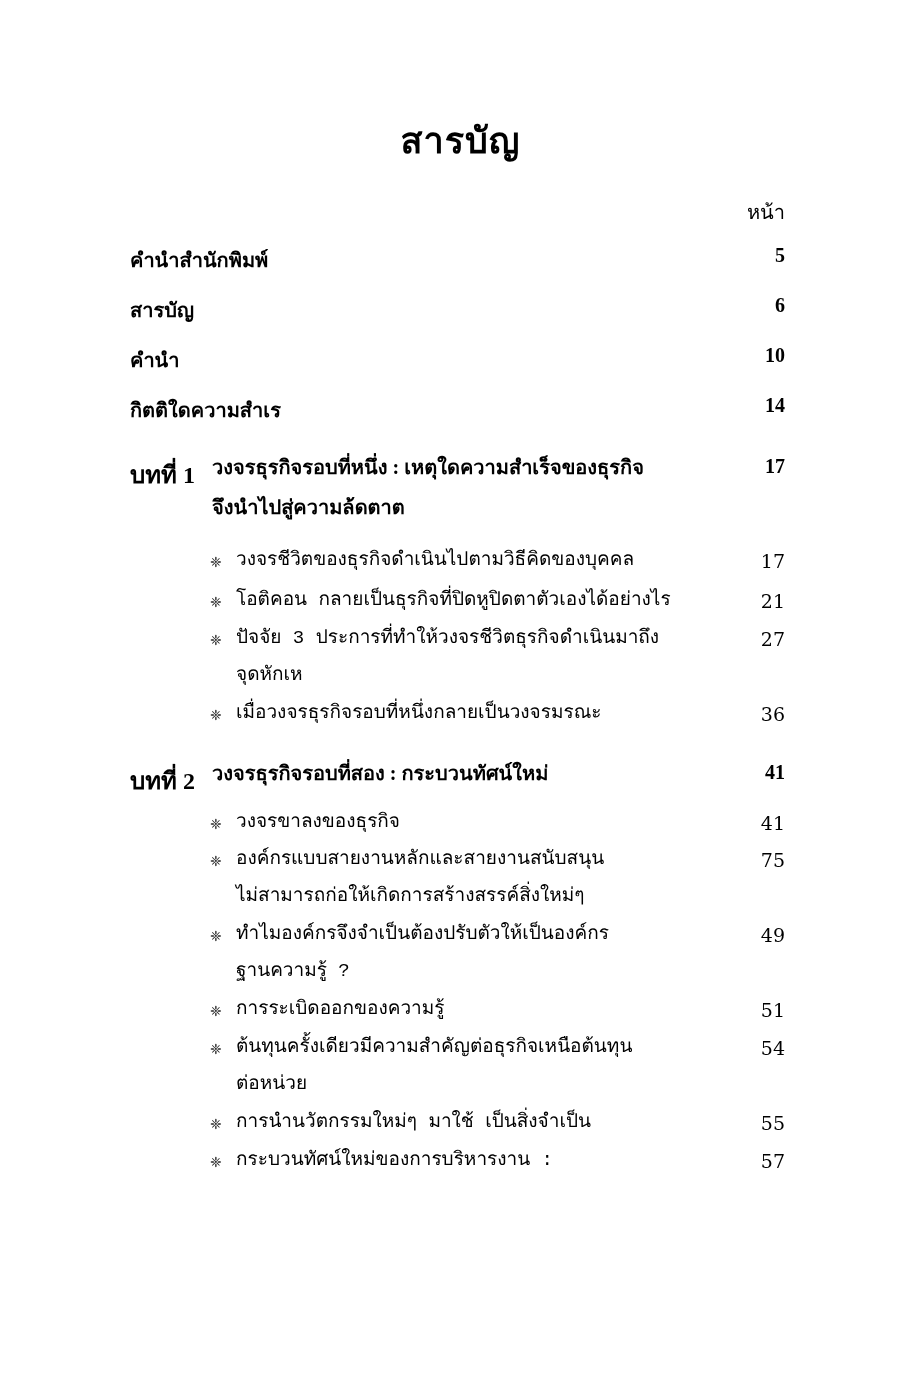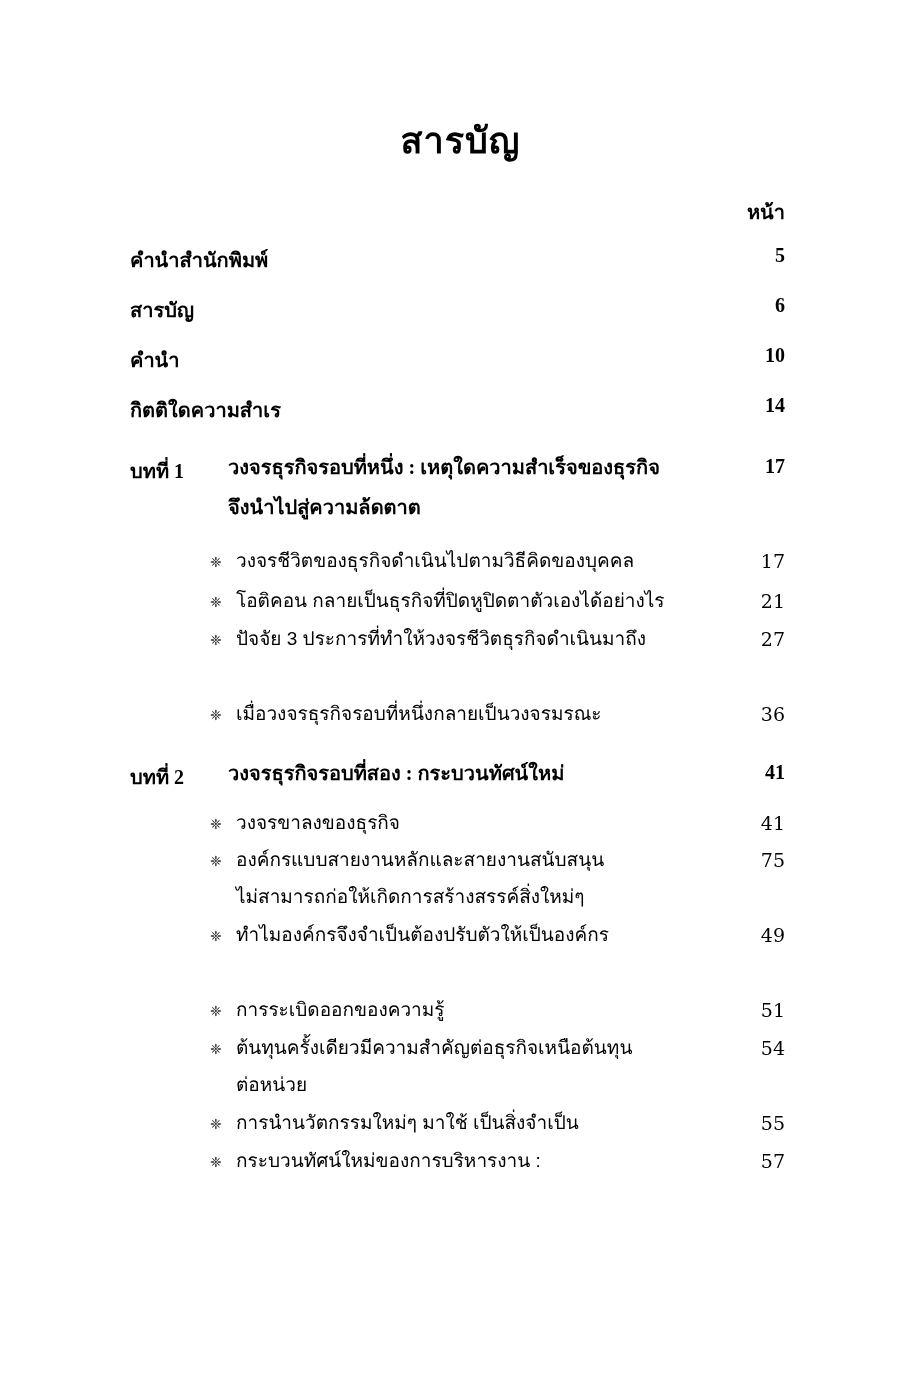--- a/index.html
+++ b/index.html
@@ -8,45 +8,45 @@
     color: #000000;
     font-family: "DejaVu Serif", "Liberation Serif", serif;
   }
   .page-title {
     position: absolute; left: 0; width: 921px; top: 112px;
     text-align: center; font-family: "DejaVu Sans", "Liberation Sans", sans-serif;
     font-weight: bold; font-size: 36px; letter-spacing: 1px;
   }
   .page-header {
     position: absolute; right: 136px; top: 196px;
-    font-size: 20px; font-weight: bold;
+    font-size: 20px; font-weight: normal;
   }
   .row { position: absolute; left: 0; width: 921px; }
   .fm-label {
     position: absolute; left: 130px; font-size: 20px; font-weight: bold;
     font-family: Liberation Serif, serif;
   }
   .page-num {
     position: absolute; right: 136px; font-size: 20px; font-weight: bold;
     font-family: "Liberation Serif", "DejaVu Serif", serif;
   }
   .ch-label {
-    position: absolute; left: 130px; font-size: 20px; font-weight: bold;
+    position: absolute; left: 130px; font-size: 24px; font-weight: bold;
     font-family: "Liberation Serif", "DejaVu Serif", serif;
   }
   .ch-title {
     position: absolute; left: 212px; font-size: 20px; font-weight: bold; line-height: 40px;
-    font-family: "Liberation Serif", "DejaVu Serif", serif; width: 520px; margin-left: 16px;
+    font-family: "Liberation Serif", "DejaVu Serif", serif; width: 520px;
   }
   .sub-bullet {
     position: absolute; left: 210px; font-size: 14px; color: #222;
   }
   .sub-text {
     position: absolute; left: 236px; font-size: 19px; line-height: 37px; width: 480px;
-    font-family: Liberation Sans, sans-serif;
+    font-family: Liberation Mono, monospace;
   }
   .sub-num {
     position: absolute; right: 136px; font-size: 19px;
     font-family: "DejaVu Serif", "Liberation Serif", serif;
   }
 </style>
 </head>
 <body>
 
 <div class="page-title">สารบัญ</div>
@@ -89,20 +89,21 @@
   <span class="sub-bullet" style="top:4px">❈</span>
   <div class="sub-text" style="top:-8px">
     <div>โอติคอน กลายเป็นธุรกิจที่ปิดหูปิดตาตัวเองได้อย่างไร</div>
   </div>
   <span class="sub-num">21</span>
 </div>
 <div class="row" style="top:628px">
   <span class="sub-bullet" style="top:4px">❈</span>
   <div class="sub-text" style="top:-8px">
     <div>ปัจจัย 3 ประการที่ทำให้วงจรชีวิตธุรกิจดำเนินมาถึง</div>
+    <div>จุดหักเห</div>
   </div>
   <span class="sub-num">27</span>
 </div>
 <div class="row" style="top:703px">
   <span class="sub-bullet" style="top:4px">❈</span>
   <div class="sub-text" style="top:-8px">
     <div>เมื่อวงจรธุรกิจรอบที่หนึ่งกลายเป็นวงจรมรณะ</div>
   </div>
   <span class="sub-num">36</span>
 </div>
@@ -127,20 +128,21 @@
   <div class="sub-text" style="top:-8px">
     <div>องค์กรแบบสายงานหลักและสายงานสนับสนุน</div>
     <div>ไม่สามารถก่อให้เกิดการสร้างสรรค์สิ่งใหม่ๆ</div>
   </div>
   <span class="sub-num">75</span>
 </div>
 <div class="row" style="top:924px">
   <span class="sub-bullet" style="top:4px">❈</span>
   <div class="sub-text" style="top:-8px">
     <div>ทำไมองค์กรจึงจำเป็นต้องปรับตัวให้เป็นองค์กร</div>
+    <div>ฐานความรู้ ?</div>
   </div>
   <span class="sub-num">49</span>
 </div>
 <div class="row" style="top:999px">
   <span class="sub-bullet" style="top:4px">❈</span>
   <div class="sub-text" style="top:-8px">
     <div>การระเบิดออกของความรู้</div>
   </div>
   <span class="sub-num">51</span>
 </div>

